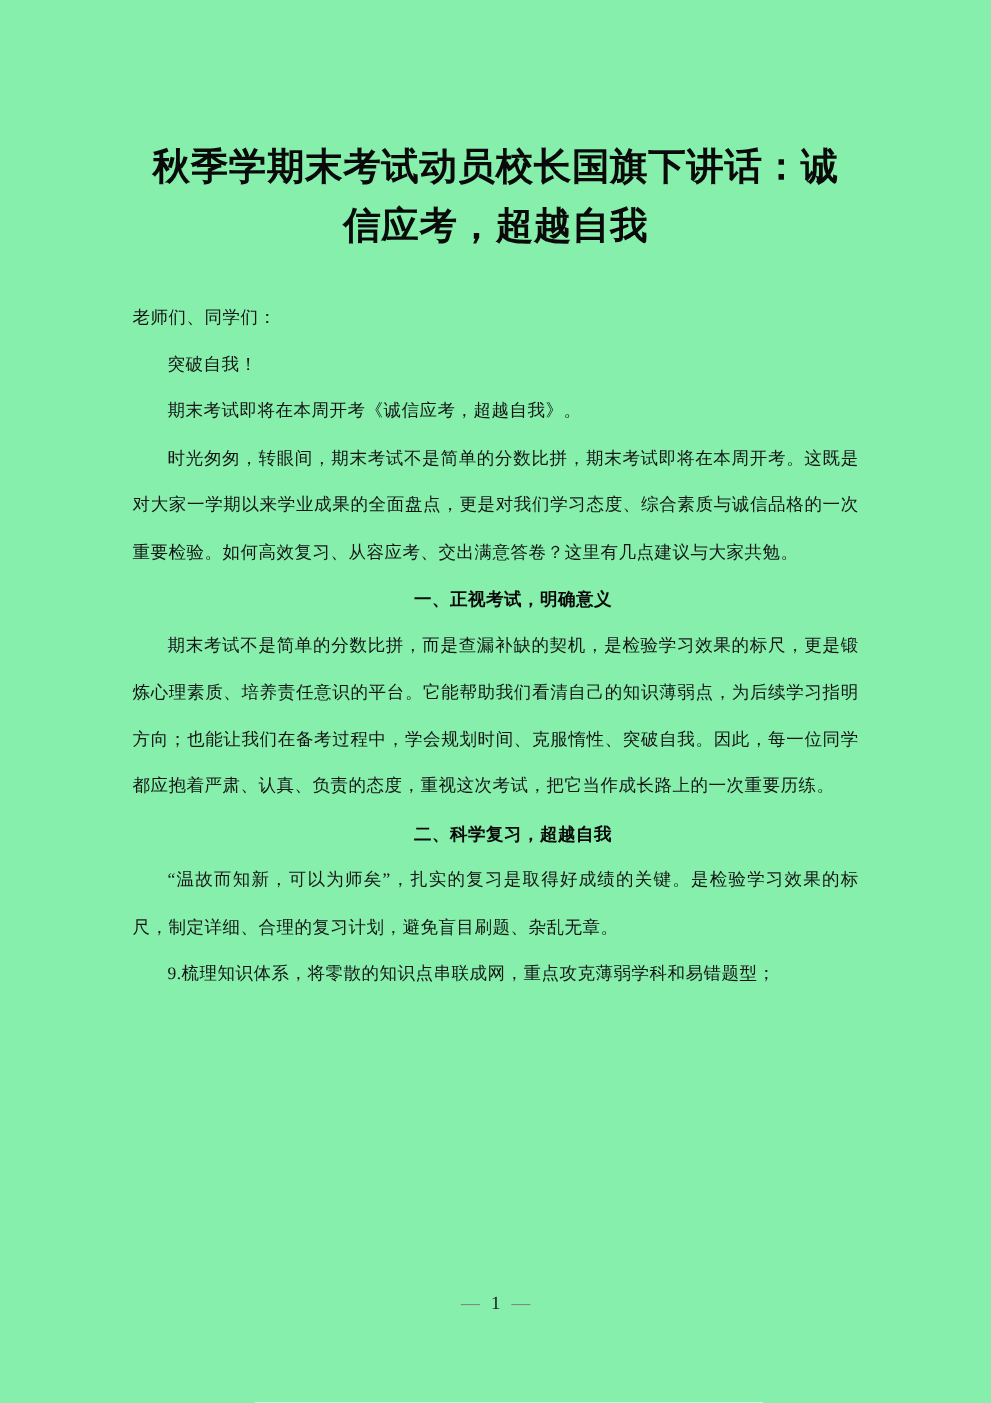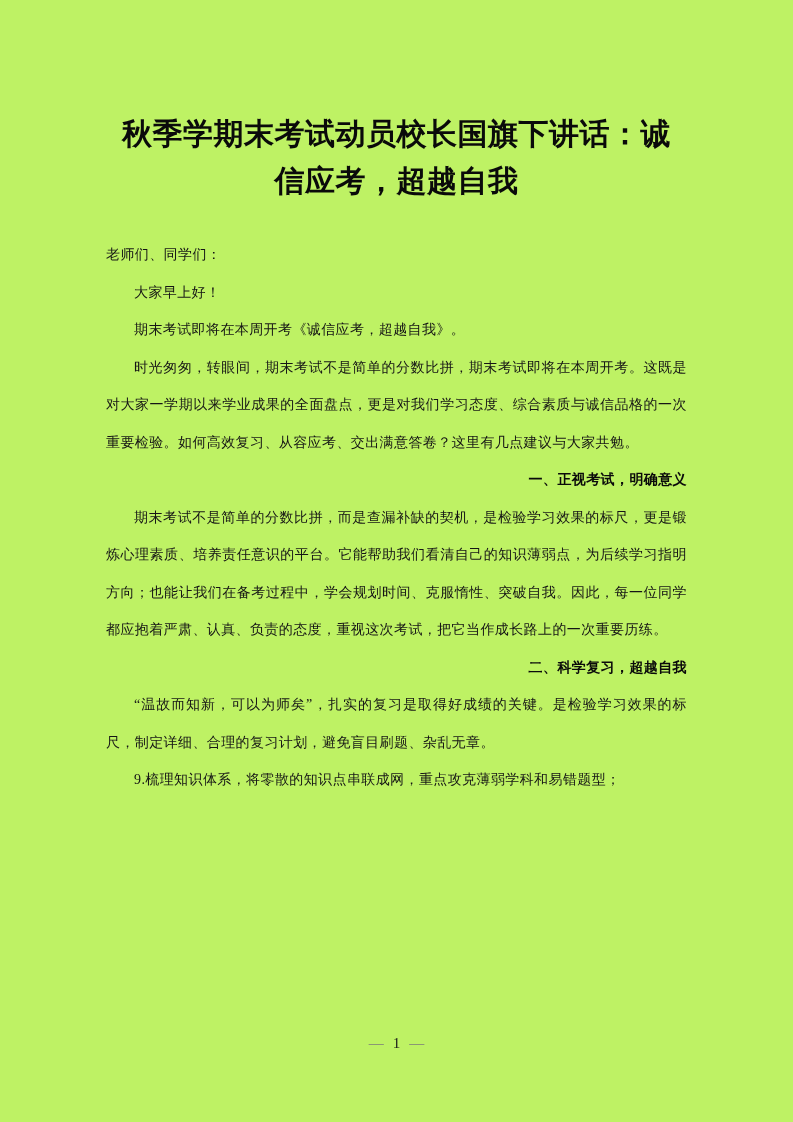--- a/index.html
+++ b/index.html
@@ -4,21 +4,21 @@
 <style>
   html, body {
     margin: 0;
     padding: 0;
     background: #ffffff;
   }
   .page {
     position: relative;
     width: 793px;
     height: 1122px;
-    background: #bef264;
+    background: #86efac;
     overflow: hidden;
     font-family: "Liberation Serif", "DejaVu Serif", serif;
     color: #151515;
   }
   .content {
     position: absolute;
     left: 106px;
     top: 0;
     width: 581px;
     padding-top: 110px;
@@ -46,21 +46,21 @@
     text-align: left;
   }
   .para {
     text-indent: 2em;
     text-align: justify;
   }
   .sec-heading {
     font-family: "Liberation Sans", "DejaVu Sans", sans-serif;
     font-weight: 700;
     text-indent: 2em;
-    text-align: right;
+    text-align: center;
     color: #0a0a0a;
   }
   .footer {
     position: absolute;
     left: 0;
     top: 1033px;
     width: 793px;
     text-align: center;
     font-size: 15px;
     line-height: 20px;
@@ -77,21 +77,21 @@
 </head>
 <body>
 
 <div class="page">
   <div class="content">
 
     <h1 class="doc-title">秋季学期末考试动员校长国旗下讲话：诚信应考，超越自我</h1>
 
     <p class="salutation">老师们、同学们：</p>
 
-    <p class="para">大家早上好！</p>
+    <p class="para">突破自我！</p>
 
     <p class="para">期末考试即将在本周开考《诚信应考，超越自我》。</p>
 
     <p class="para">时光匆匆，转眼间，期末考试不是简单的分数比拼，期末考试即将在本周开考。这既是对大家一学期以来学业成果的全面盘点，更是对我们学习态度、综合素质与诚信品格的一次重要检验。如何高效复习、从容应考、交出满意答卷？这里有几点建议与大家共勉。</p>
 
     <h2 class="sec-heading">一、正视考试，明确意义</h2>
 
     <p class="para">期末考试不是简单的分数比拼，而是查漏补缺的契机，是检验学习效果的标尺，更是锻炼心理素质、培养责任意识的平台。它能帮助我们看清自己的知识薄弱点，为后续学习指明方向；也能让我们在备考过程中，学会规划时间、克服惰性、突破自我。因此，每一位同学都应抱着严肃、认真、负责的态度，重视这次考试，把它当作成长路上的一次重要历练。</p>
 
     <h2 class="sec-heading">二、科学复习，超越自我</h2>

